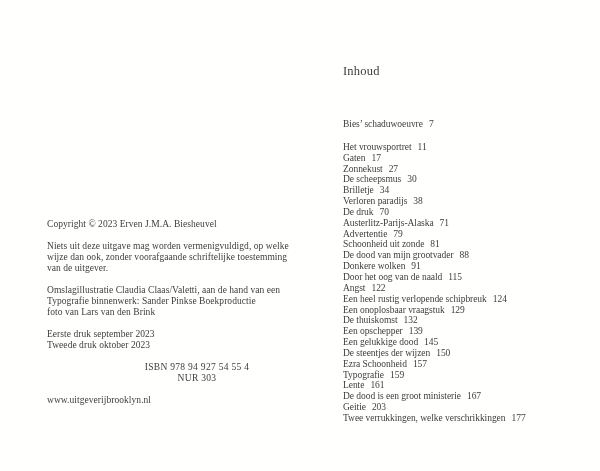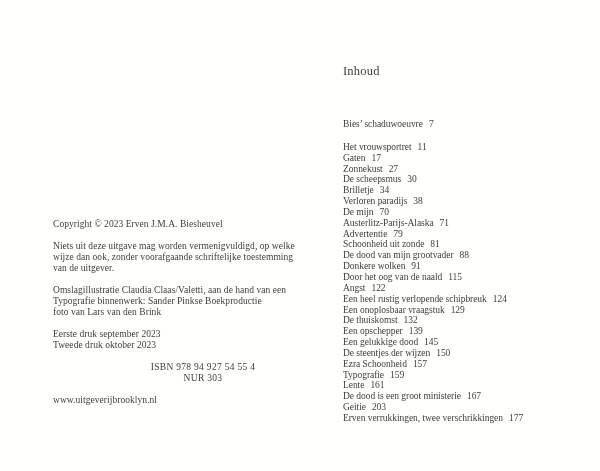--- a/index.html
+++ b/index.html
@@ -8,21 +8,21 @@
     width: 600px;
     height: 471px;
     background: #fffffe;
     font-family: "Liberation Serif", "DejaVu Serif", serif;
     color: #3d3d3b;
     overflow: hidden;
   }
   
   .colophon {
     position: absolute;
-    left: 53px;
+    left: 47px;
     top: 219px;
     width: 300px;
     font-size: 9.5px;
     line-height: 11px;
     letter-spacing: 0.05px;
   }
   .colophon .block { margin: 0 0 11px 0; }
   .colophon .line { white-space: nowrap; }
   .colophon .code-line { letter-spacing: 0.3px; text-align: center; }
   
@@ -102,21 +102,21 @@
         <li class="toc-row"><span>Gaten</span><span class="pg">17</span></li>
 
         <li class="toc-row"><span>Zonnekust</span><span class="pg">27</span></li>
 
         <li class="toc-row"><span>De scheepsmus</span><span class="pg">30</span></li>
 
         <li class="toc-row"><span>Brilletje</span><span class="pg">34</span></li>
 
         <li class="toc-row"><span>Verloren paradijs</span><span class="pg">38</span></li>
 
-        <li class="toc-row"><span>De mijn</span><span class="pg">70</span></li>
+        <li class="toc-row"><span>De druk</span><span class="pg">70</span></li>
 
         <li class="toc-row"><span>Austerlitz-Parijs-Alaska</span><span class="pg">71</span></li>
 
         <li class="toc-row"><span>Advertentie</span><span class="pg">79</span></li>
 
         <li class="toc-row"><span>Schoonheid uit zonde</span><span class="pg">81</span></li>
 
         <li class="toc-row"><span>De dood van mijn grootvader</span><span class="pg">88</span></li>
 
         <li class="toc-row"><span>Donkere wolken</span><span class="pg">91</span></li>
@@ -140,17 +140,17 @@
         <li class="toc-row"><span>Ezra Schoonheid</span><span class="pg">157</span></li>
 
         <li class="toc-row"><span>Typografie</span><span class="pg">159</span></li>
 
         <li class="toc-row"><span>Lente</span><span class="pg">161</span></li>
 
         <li class="toc-row"><span>De dood is een groot ministerie</span><span class="pg">167</span></li>
 
         <li class="toc-row"><span>Geitie</span><span class="pg">203</span></li>
 
-        <li class="toc-row"><span>Erven verrukkingen, twee verschrikkingen</span><span class="pg">177</span></li>
+        <li class="toc-row"><span>Twee verrukkingen, welke verschrikkingen</span><span class="pg">177</span></li>
       </ul>
   </section>
 
 </div>
 
 </body></html>

